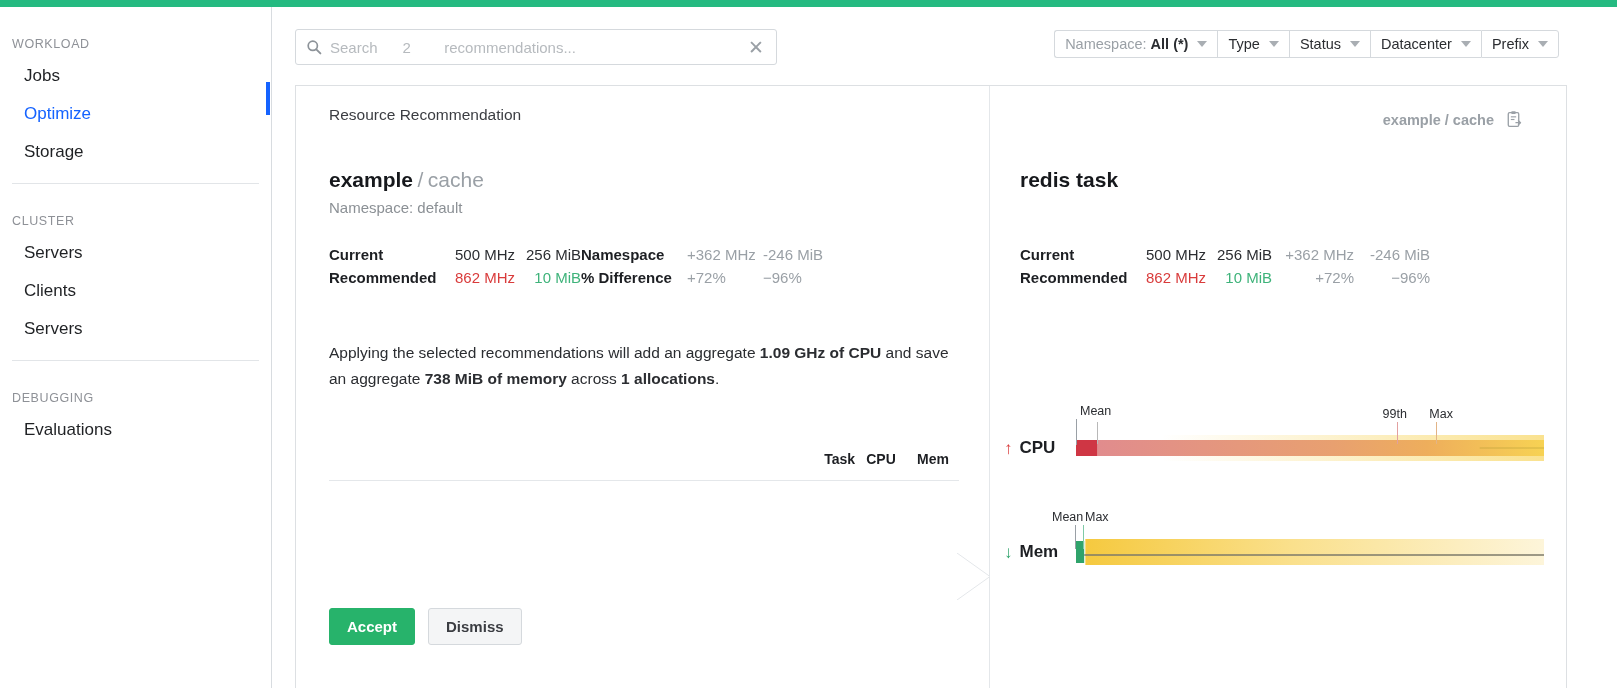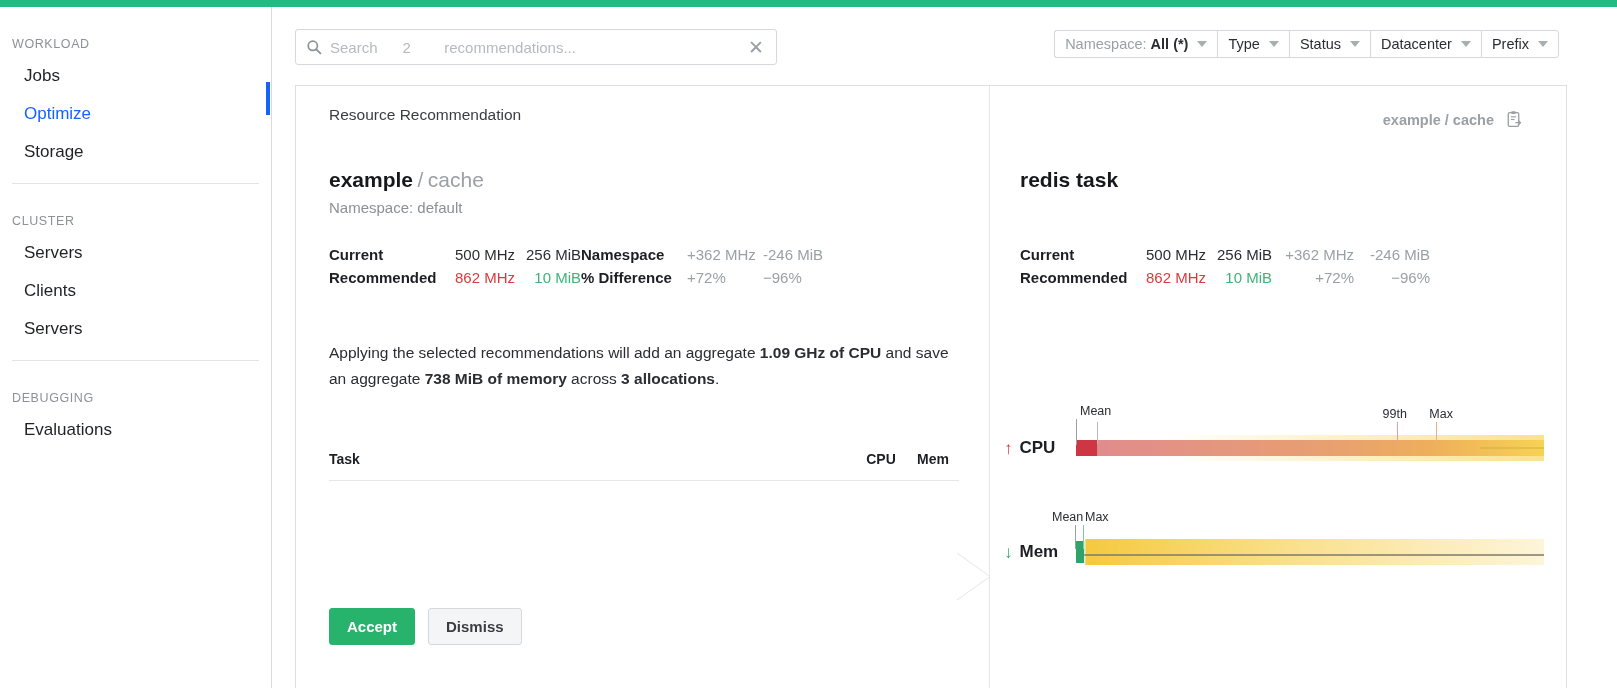--- a/index.html
+++ b/index.html
@@ -125,21 +125,21 @@
 
   
   .task-table {
     position: absolute; left: 33px; top: 365px; width: 630px;
   }
   .tt-head {
     display: flex; align-items: center; padding-bottom: 13px;
     border-bottom: 1px solid #e4e7ea;
     font-size: 14px; font-weight: 700; color: #1d1f23;
   }
-  .tt-head .c-task { flex: 1 1 auto; }
+  .tt-head .c-task { flex: 1 1 auto; text-align: right; }
   .tt-head .c-cpu  { width: 52px; text-align: center; }
   .tt-head .c-mem  { width: 52px; text-align: center; }
   .tt-row {
     position: relative;
     display: flex; align-items: center; height: 48px;
     border-bottom: 1px solid #e4e7ea;
     font-size: 15.5px; color: #2b2d31;
   }
   .tt-row .c-task { flex: 1 1 auto; }
   .tt-row .c-cpu, .tt-row .c-mem { width: 52px; display:flex; justify-content:center; }
@@ -291,21 +291,21 @@
 
         <span class="lbl">Recommended</span>
         <span class="num red">862 MHz</span>
         <span class="num green">10 MiB</span>
         <span class="lbl">% Difference</span>
         <span class="num-left muted">+72%</span>
         <span class="num-left muted">−96%</span>
       </div>
 
       <p class="summary">
-        <span>Applying the selected recommendations will add an aggregate </span><b>1.09 GHz of CPU</b><span> and save an aggregate </span><b>738 MiB of memory</b><span> across </span><b>3 allocations</b><span>.</span>
+        <span>Applying the selected recommendations will add an aggregate </span><b>1.09 GHz of CPU</b><span> and save an aggregate </span><b>738 MiB of memory</b><span> across </span><b>1 allocations</b><span>.</span>
       </p>
 
       <div class="task-table">
         <div class="tt-head">
           <span class="c-task">Task</span>
           <span class="c-cpu">CPU</span>
           <span class="c-mem">Mem</span>
         </div>
       </div>
 

